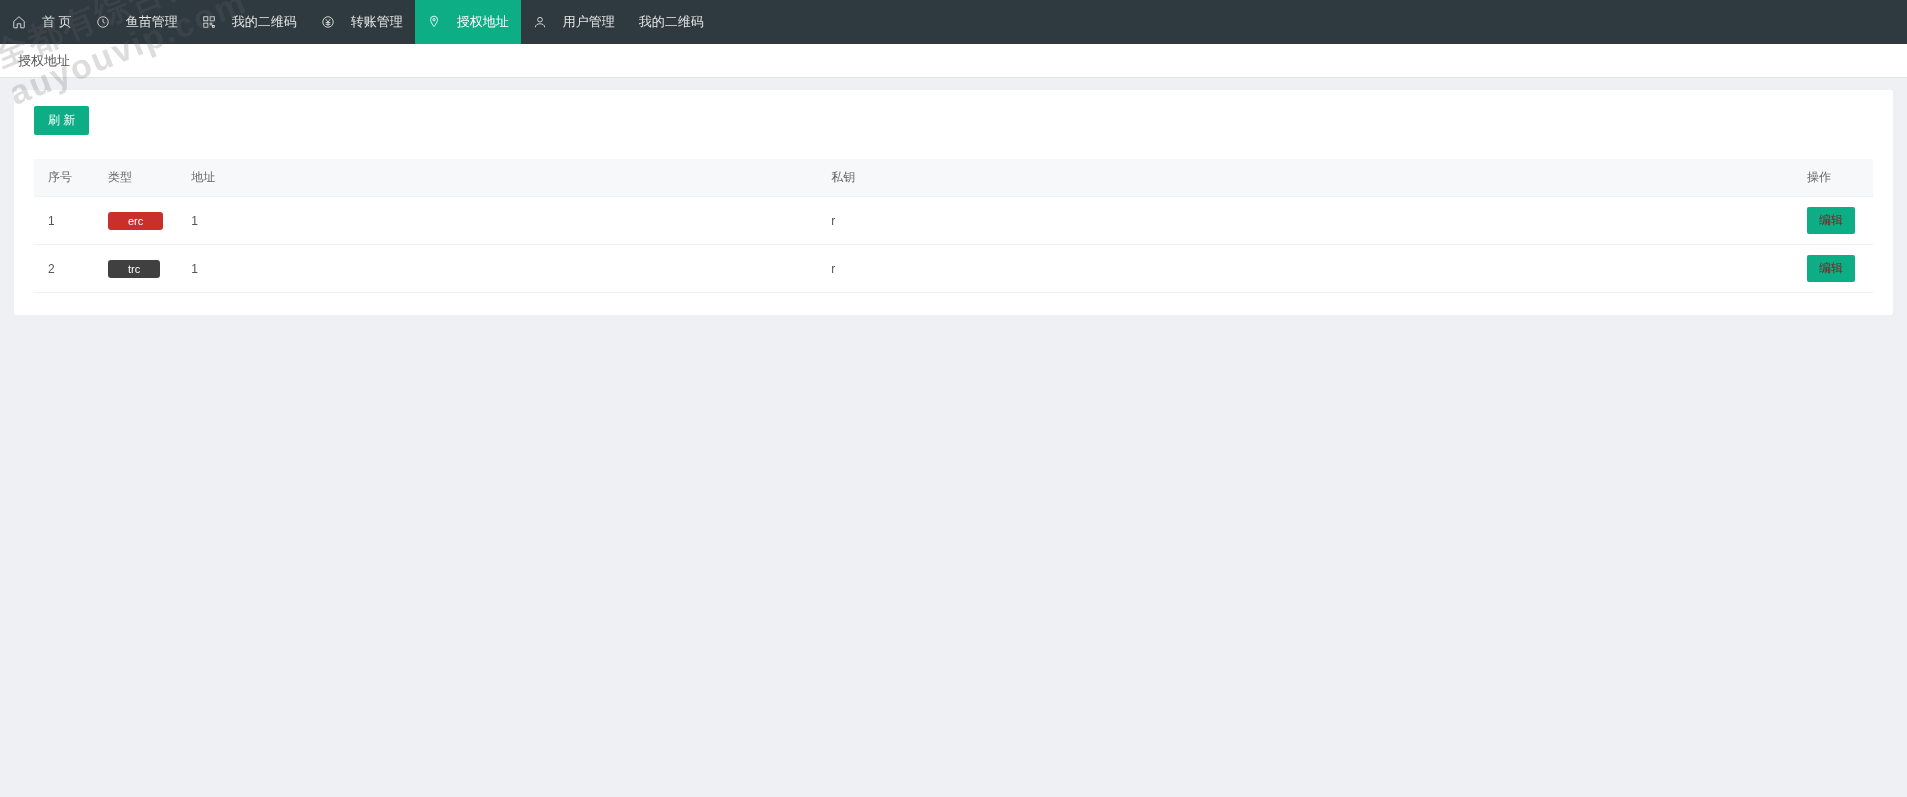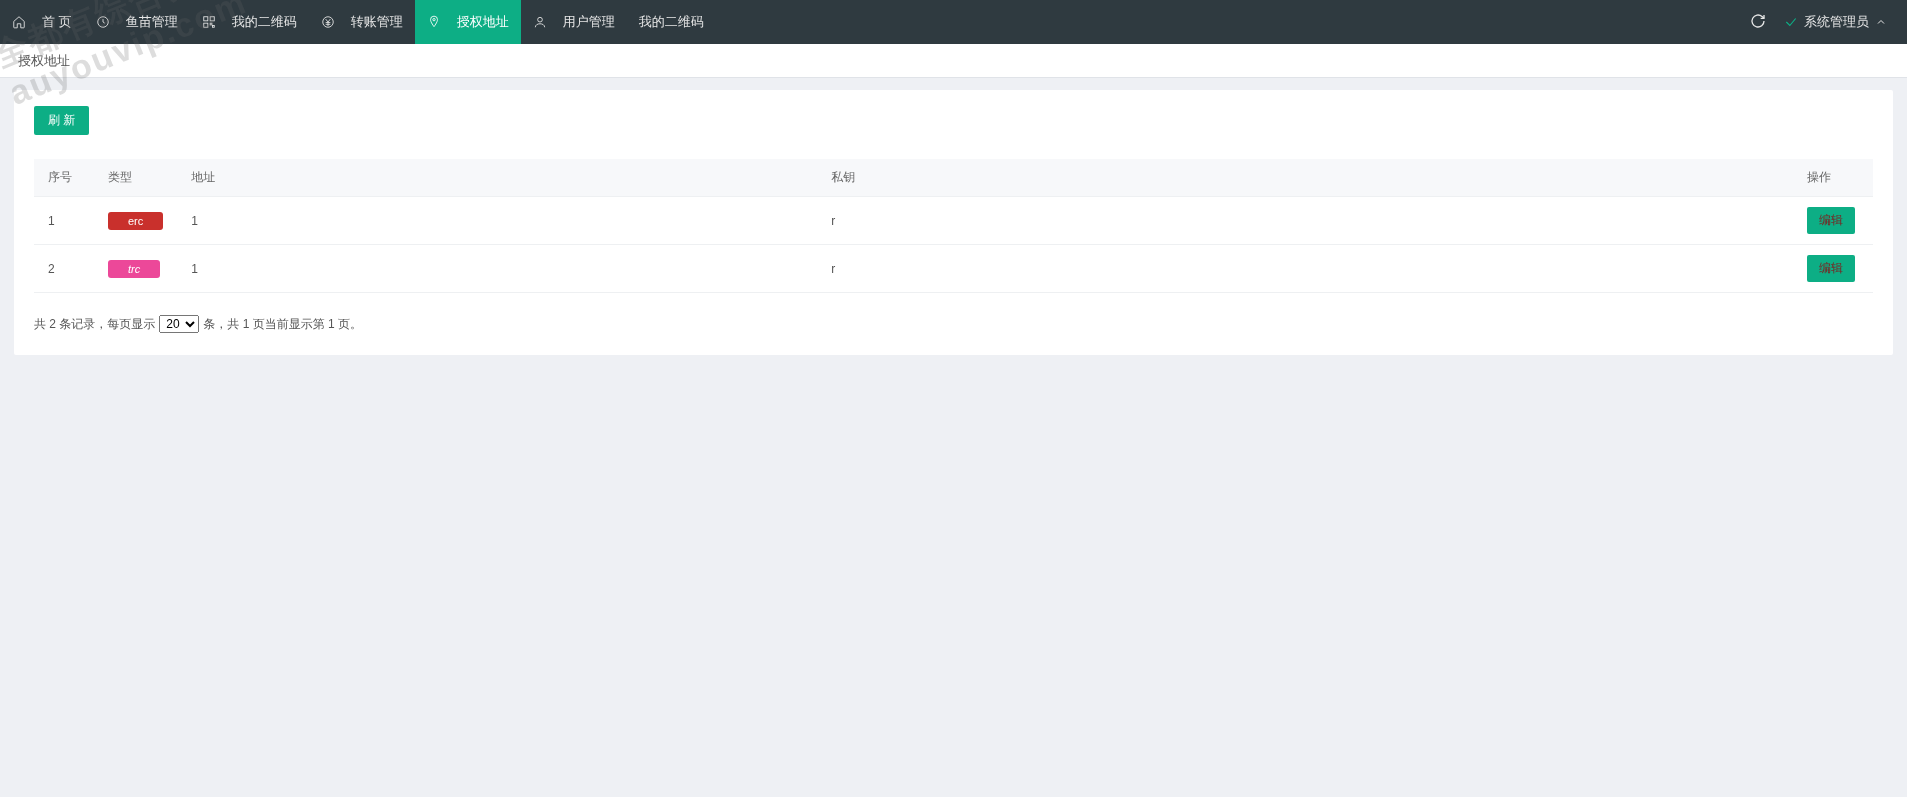--- a/index.html
+++ b/index.html
@@ -94,21 +94,21 @@
 th.col-key, td.col-key { }
 th.col-act, td.col-act { width: 80px; text-align:right; }
 .badge {
   display:inline-block;
   color:#fff;
   padding: 3px 20px;
   border-radius: 3px;
   font-size: 11px;
 }
 .badge.erc { background:#c9302c; }
-.badge.trc { background:#ec4899;font-style:italic; }
+.badge.trc { background:#404040; }
 .btn-edit {
   background:#0dae85;
   color:#7f1d1d;
   border:none;
   padding:5px 12px;
   font-size:12px;
   border-radius:2px;
   cursor:pointer;
 }
 .pager {
@@ -181,37 +181,20 @@
         </svg>
       <span>用户管理</span>
     </div>
 
     <div class="nav-item">
       <span>我的二维码</span>
     </div>
 
   </div>
 
-  <div class="topnav-right">
-    <span class="refresh-ic">
-      <svg width="16" height="16" viewBox="0 0 24 24" fill="none" stroke="currentColor" stroke-width="2">
-          <path d="M21 12a9 9 0 1 1-3-6.7L21 8"></path>
-          <path d="M21 3v5h-5"></path>
-        </svg>
-    </span>
-    <div class="user-menu">
-      <svg width="14" height="14" viewBox="0 0 24 24" fill="none" stroke="#0dae85" stroke-width="2">
-          <path d="M4 12l6 6L20 6"></path>
-        </svg>
-      <span style="color:#e6e6e6;">系统管理员</span>
-      <svg class="chev" width="12" height="12" viewBox="0 0 24 24" fill="none" stroke="currentColor" stroke-width="2">
-          <path d="M6 15l6-6 6 6"></path>
-        </svg>
-    </div>
-  </div>
 </div>
 
 <div class="crumb">
   <span>授权地址</span>
 </div>
 
 <div class="card">
   <button class="btn-refresh">刷 新</button>
 
   <table class="data">
@@ -243,20 +226,13 @@
         </td>
         <td class="col-addr">1</td>
         <td class="col-key">r</td>
         <td class="col-act">
           <button class="btn-edit">编辑</button>
         </td>
       </tr>
     </tbody>
   </table>
 
-  <div class="pager">
-    <span>共 2 条记录，每页显示</span>
-    <select>
-      <option>20</option>
-    </select>
-    <span>条，共 1 页当前显示第 1 页。</span>
-  </div>
 </div>
 
 </body></html>

